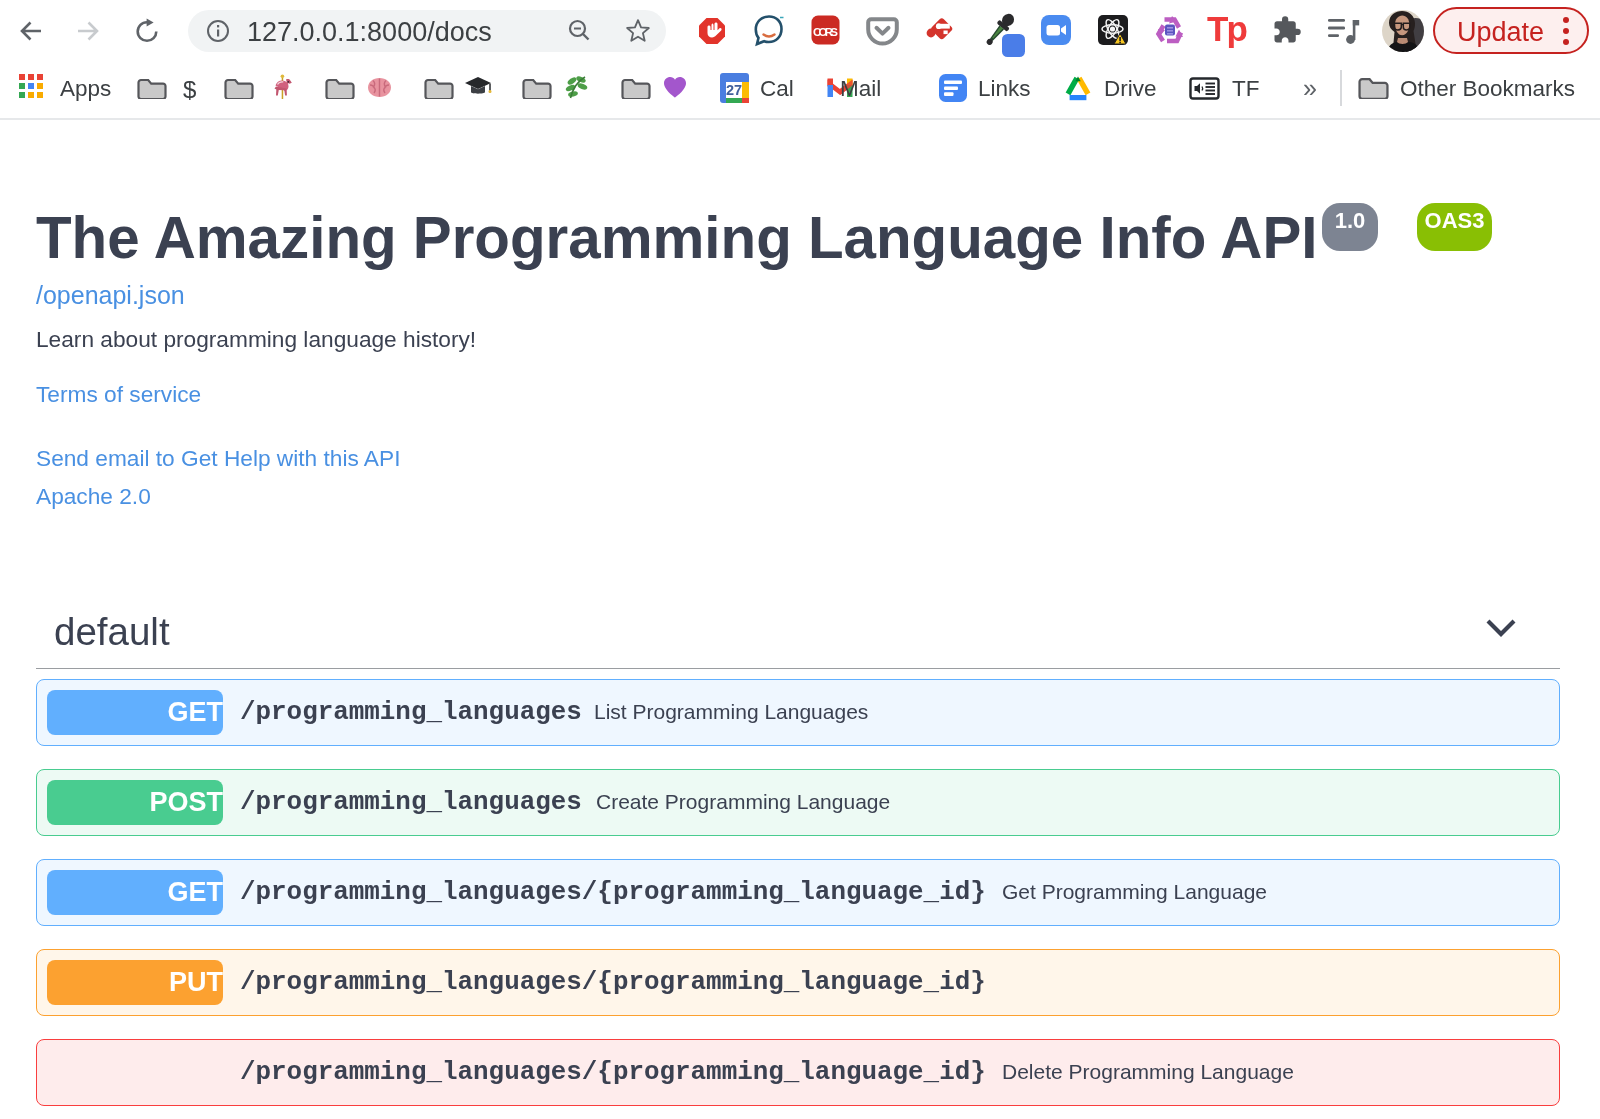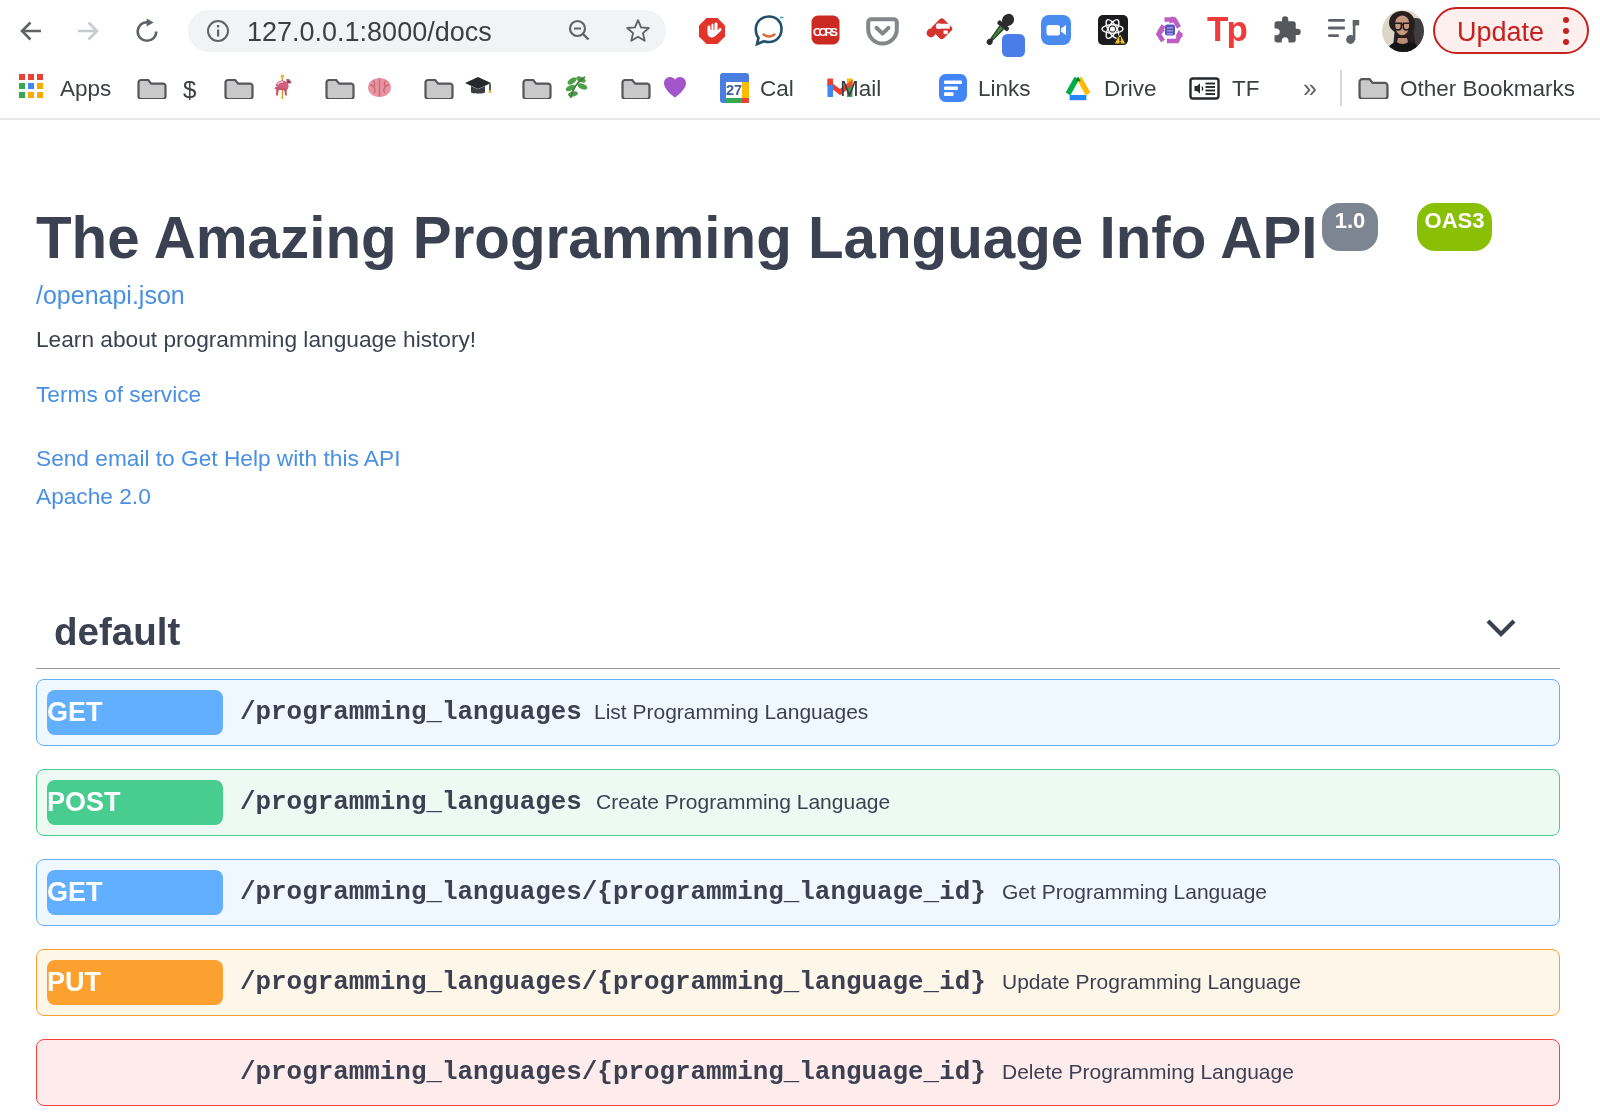--- a/index.html
+++ b/index.html
@@ -13,24 +13,24 @@
   .urltext { position:absolute; left:247px; top:17px; font-size:27px; color:#3c4043; letter-spacing:0; }
   .bmlabel { position:absolute; top:76px; font-size:22.5px; color:#3c4043; }
   .updatepill { position:absolute; left:1433px; top:7px; width:156px; height:47px; border:2.5px solid #c5221f; border-radius:24px; background:#fdefee; }
   .updatetext { position:absolute; left:1457px; top:17px; font-size:27px; color:#c5221f; }
   
   #content { position:absolute; left:0; top:120px; width:1600px; height:999px; background:#fff; }
   .title { position:absolute; left:36px; top:84px; font-size:58.3px; font-weight:bold; color:#3b4151; white-space:nowrap; }
   .pill { position:absolute; height:48px; border-radius:18px; color:#fff; font-weight:bold; font-size:22px; text-align:center; line-height:35px; }
   .link { color:#4990e2; text-decoration:none; }
   .ctext { position:absolute; left:36px; font-size:22.7px; color:#3b4151; white-space:nowrap; }
-  .deftitle { position:absolute; left:54px; top:490px; font-size:38.5px; font-weight:bold; color:#3b4151; }
+  .deftitle { position:absolute; left:54px; top:490px; font-size:38.5px; font-weight:normal; color:#3b4151; }
   .defline { position:absolute; left:36px; top:548px; width:1524px; height:1px; background:#9a9da1; }
   .oprow { position:absolute; left:36px; width:1524px; height:67px; border-radius:8px; }
-  .opbadge { position:absolute; left:10px; top:10px; width:176px; height:45px; border-radius:8px; color:#fff; font-weight:bold; font-size:27px; text-align:left; line-height:45px; font-family:"Liberation Sans", sans-serif; }
+  .opbadge { position:absolute; left:10px; top:10px; width:176px; height:45px; border-radius:8px; color:#fff; font-weight:bold; font-size:27px; text-align:right; line-height:45px; font-family:"Liberation Sans", sans-serif; }
   .oppath { position:absolute; left:203px; top:0; height:64px; line-height:64px; font-family:"Liberation Mono", monospace; font-weight:bold; font-size:25.9px; color:#3b4151; white-space:nowrap; }
   .opsum { position:absolute; top:0; height:64px; line-height:64px; font-size:21px; color:#3b4151; white-space:nowrap; }
 </style>
 </head>
 <body>
 <div id="toolbar">
   <svg class="abs" style="left:17px; top:17px;" width="28" height="28" viewBox="0 0 28 28">
       <path d="M24 14H5.5M13.5 5.5L5 14l8.5 8.5" fill="none" stroke="#5f6368" stroke-width="2.6"></path>
     </svg>
   <svg class="abs" style="left:74px; top:17px;" width="28" height="28" viewBox="0 0 28 28">
@@ -325,19 +325,18 @@
     <div class="opsum" style="left:559px;">Create Programming Language</div>
   </div>
   <div class="oprow" style="top:739px; background:#eff7ff; border:1.6px solid #61affe;">
     <div class="opbadge" style="background:#61affe;">GET</div>
     <div class="oppath">/programming_languages/{programming_language_id}</div>
     <div class="opsum" style="left:965px;">Get Programming Language</div>
   </div>
   <div class="oprow" style="top:829px; background:#fff6ea; border:1.6px solid #fca130;">
     <div class="opbadge" style="background:#fca130;">PUT</div>
     <div class="oppath">/programming_languages/{programming_language_id}</div>
-    <div class="opsum" style="left:965px;">Update Programming Language</div>
   </div>
   <div class="oprow" style="top:919px; background:#feecec; border:1.6px solid #f93e3e;">
     <div class="oppath">/programming_languages/{programming_language_id}</div>
     <div class="opsum" style="left:965px;">Delete Programming Language</div>
   </div>
 </div>
 
 </body></html>

